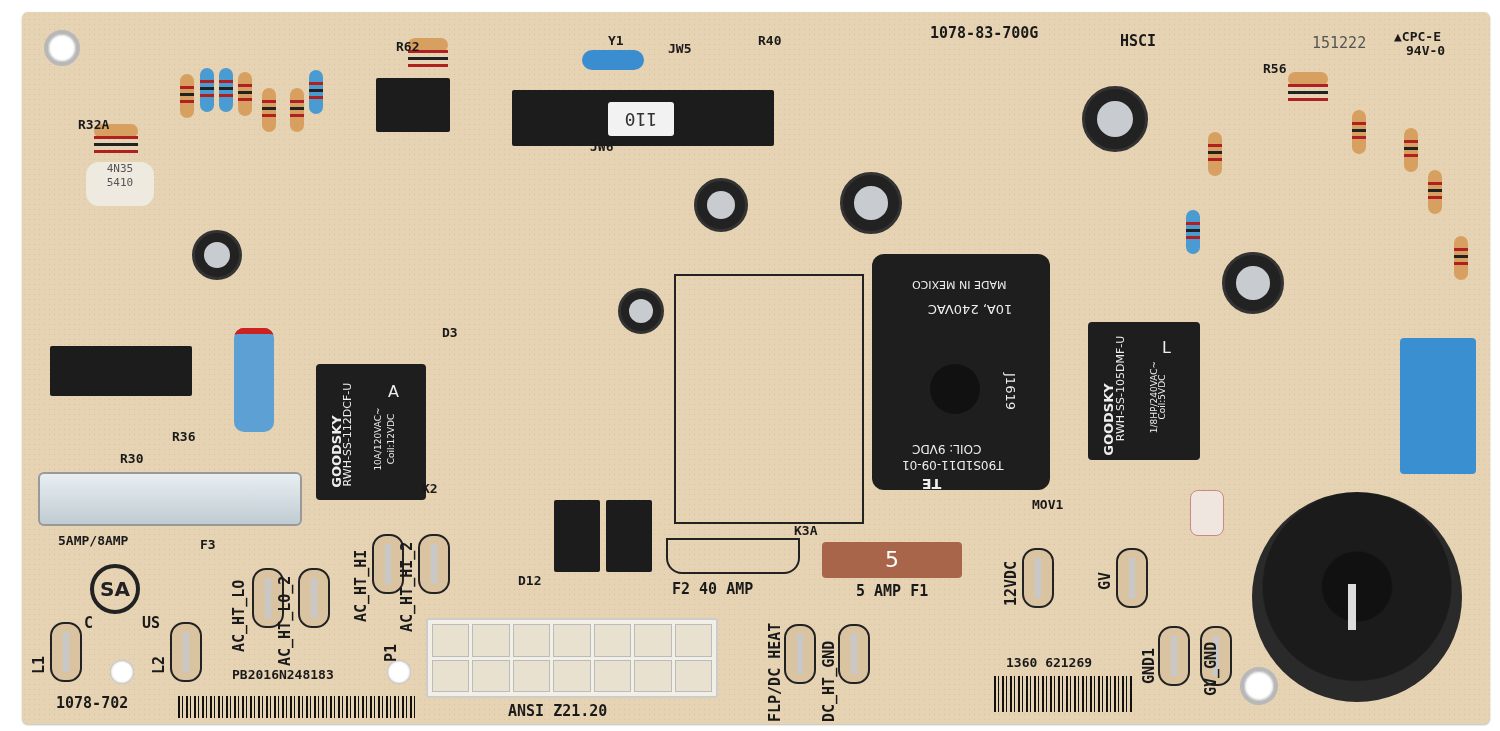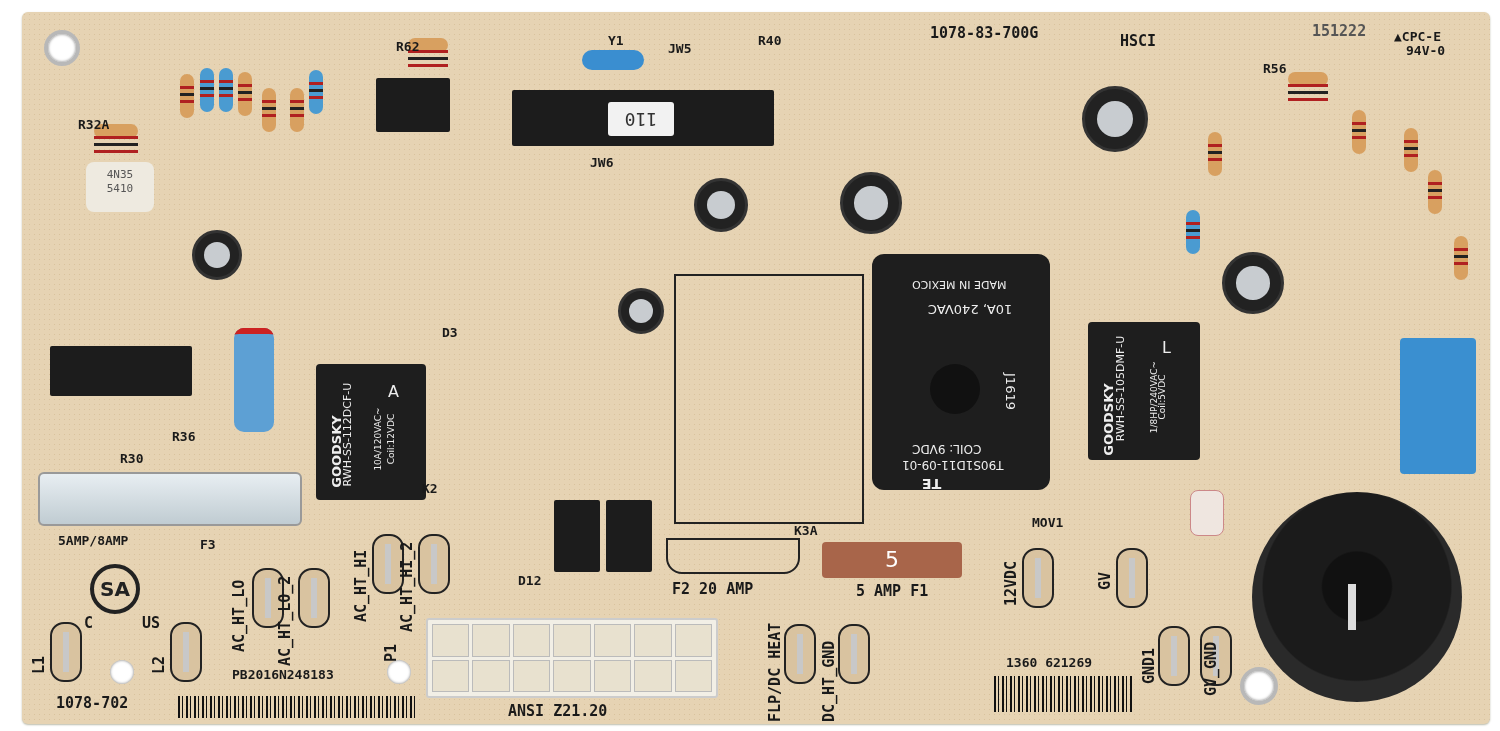--- a/index.html
+++ b/index.html
@@ -21,35 +21,35 @@
   .term{position:absolute;width:28px;height:56px;border:2px solid #222;border-radius:14px;background:#d9c3a0;}
   .term::after{content:"";position:absolute;left:11px;top:8px;width:6px;height:40px;background:#c8c8c8;}
   .conn{position:absolute;background:#f2efe6;border:2px solid #ccc;border-radius:3px;display:grid;grid-template-columns:repeat(7,1fr);grid-template-rows:1fr 1fr;gap:3px;padding:4px;}
   .conn div{background:#e8e1cf;border:1px solid #bbb;}
   .fuse{position:absolute;background:linear-gradient(#e8eef2,#c0ccd2);border:2px solid #999;border-radius:6px;}
   .bladefuse{position:absolute;background:#a8654a;border-radius:4px;color:#fff;font-size:22px;text-align:center;font-family:"DejaVu Sans","Liberation Sans",sans-serif;}
   .barcode{position:absolute;height:22px;background:repeating-linear-gradient(90deg,#111 0 2px,transparent 2px 4px,#111 4px 5px,transparent 5px 8px);}
   .xfmr{position:absolute;border-radius:50%;background:radial-gradient(circle at 50% 45%,#111 0 22%,#1b1b1b 23% 60%,#2a2a2a 61%);}
   .bluecap{position:absolute;background:#3a8fd0;border-radius:4px;}
   .sticker{position:absolute;background:#f2f2f2;border-radius:3px;color:#333;font-size:18px;text-align:center;}
-  .opto{position:absolute;background:#eeeae0;border-radius:8px;color:#555;font-size:11px;text-align:center;line-height:14px;padding-top:6px;}
+  .opto{position:absolute;background:#eeeae0;border-radius:13px;color:#555;font-size:11px;text-align:center;line-height:14px;}
 </style>
 </head>
 <body>
 
 <div class="board">
 
   <div class="hole" style="left:22px;top:18px;width:28px;height:28px;"></div>
   <div class="hole" style="left:88px;top:648px;width:24px;height:24px;border-width:0;"></div>
   <div class="hole" style="left:365px;top:648px;width:24px;height:24px;border-width:0;"></div>
   <div class="hole" style="left:1218px;top:655px;width:30px;height:30px;"></div>
 
   <span class="lbl big" style="left:908px;top:14px;">1078-83-700G</span>
   <span class="lbl big" style="left:1098px;top:22px;">HSCI</span>
-  <span class="lbl big" style="left:1290px;top:12px;font-weight:bold;color:#555;">151222</span>
+  <span class="lbl big" style="left:1290px;top:24px;font-weight:normal;color:#555;">151222</span>
   <span class="lbl" style="left:1372px;top:18px;">▲CPC-E</span>
   <span class="lbl" style="left:1384px;top:32px;">94V-0</span>
 
   <div class="res" style="left:158px;top:62px;"></div>
   <div class="res blue" style="left:178px;top:56px;"></div>
   <div class="res blue" style="left:197px;top:56px;"></div>
   <div class="res" style="left:216px;top:60px;"></div>
   <div class="res" style="left:240px;top:76px;"></div>
   <div class="res" style="left:268px;top:76px;"></div>
   <div class="res blue" style="left:287px;top:58px;"></div>
@@ -96,33 +96,33 @@
     <div style="position:absolute;left:58px;top:110px;width:50px;height:50px;border-radius:50%;background:#111;"></div>
   </div>
 
   <div class="relay" style="left:1066px;top:310px;width:112px;height:138px;">
     <span class="t" style="left:-16px;top:90px;transform:rotate(-90deg);font-weight:bold;font-size:13px;">GOODSKY</span>
     <span class="t" style="left:-20px;top:60px;transform:rotate(-90deg);">RWH-SS-105DMF-U</span>
     <span class="t" style="left:74px;top:16px;font-size:16px;">L</span>
     <span class="t" style="left:30px;top:70px;transform:rotate(-90deg);font-size:9px;">1/8HP/240VAC~</span>
     <span class="t" style="left:52px;top:70px;transform:rotate(-90deg);font-size:9px;">Coil:5VDC</span>
   </div>
-  <span class="lbl" style="left:1010px;top:504px;">MOV1</span>
+  <span class="lbl" style="left:1010px;top:486px;">MOV1</span>
 
   <div style="position:absolute;left:652px;top:262px;width:186px;height:246px;border:2px solid #222;"></div>
 
   <div class="fuse" style="left:16px;top:460px;width:260px;height:50px;"></div>
   <span class="lbl" style="left:36px;top:522px;">5AMP/8AMP</span>
   <span class="lbl" style="left:178px;top:526px;">F3</span>
 
   <div class="ic" style="left:532px;top:488px;width:46px;height:72px;"></div>
   <div class="ic" style="left:584px;top:488px;width:46px;height:72px;"></div>
 
   <div style="position:absolute;left:644px;top:526px;width:130px;height:32px;border:2px solid #222;border-radius:0 0 16px 16px;"></div>
-  <span class="lbl big" style="left:650px;top:570px;">F2 20 AMP</span>
+  <span class="lbl big" style="left:650px;top:570px;">F2 40 AMP</span>
 
   <div class="bladefuse" style="left:800px;top:530px;width:140px;height:36px;line-height:36px;">
     <span>5</span>
   </div>
   <span class="lbl big" style="left:834px;top:572px;">5 AMP F1</span>
 
   <div class="conn" style="left:404px;top:606px;width:280px;height:68px;">
     <div></div>
       <div></div>
       <div></div>
@@ -193,18 +193,18 @@
   <div class="res blue" style="left:1164px;top:198px;"></div>
   <div class="res" style="left:1266px;top:60px;width:40px;height:14px;"></div>
 
   <span class="lbl" style="left:374px;top:28px;">R62</span>
   <span class="lbl" style="left:736px;top:22px;">R40</span>
   <span class="lbl" style="left:56px;top:106px;">R32A</span>
   <span class="lbl" style="left:150px;top:418px;">R36</span>
   <span class="lbl" style="left:98px;top:440px;">R30</span>
   <span class="lbl" style="left:420px;top:314px;">D3</span>
   <span class="lbl" style="left:646px;top:30px;">JW5</span>
-  <span class="lbl" style="left:568px;top:144px;text-align:right;">JW6</span>
+  <span class="lbl" style="left:568px;top:128px;text-align:right;">JW6</span>
   <span class="lbl" style="left:1241px;top:50px;">R56</span>
   <span class="lbl" style="left:772px;top:512px;">K3A</span>
   <span class="lbl" style="left:496px;top:562px;">D12</span>
 
 </div>
 
 </body></html>

